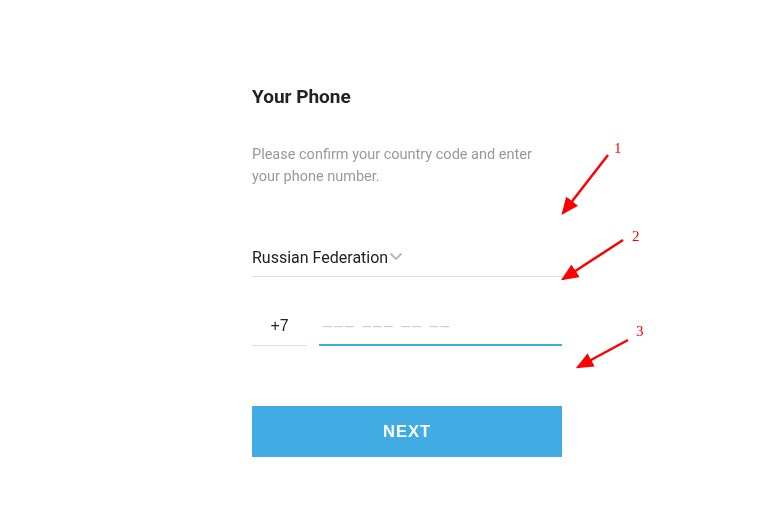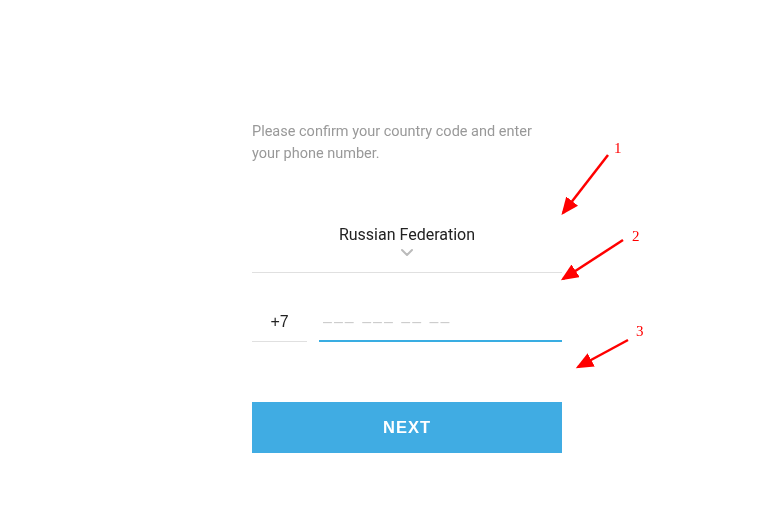--- a/index.html
+++ b/index.html
@@ -33,21 +33,20 @@
       line-height: 1.5;
       margin-bottom: 60px;
       margin-top: 36px;
     }
     .country-select {
       display: flex;
       align-items: center;
       border-bottom: 1px solid #e0e0e0;
       padding-bottom: 8px;
       cursor: pointer;
-      flex-direction: column;
     }
     .country-name {
       font-size: 16px;
       color: #222222;
     }
     .chevron {
       color: #bbbbbb;
     }
     .phone-row {
       display: flex;
@@ -104,20 +103,21 @@
       position: absolute;
       color: #ff0000;
       font-size: 15px;
       font-family: "Times New Roman", serif;
     }
   </style>
 </head>
 <body>
 
 <div class="container">
+  <h2 class="title">Your Phone</h2>
   <p class="subtitle">Please confirm your country code and enter your phone number.</p>
 
   <div class="country-select">
     <span class="country-name">Russian Federation</span>
     <span class="chevron">
       <svg width="16" height="16" viewBox="0 0 16 16">
           <path d="M3 6 L8 11 L13 6" stroke="#bbbbbb" stroke-width="2" fill="none" stroke-linecap="round" stroke-linejoin="round"></path>
         </svg>
     </span>
   </div>

